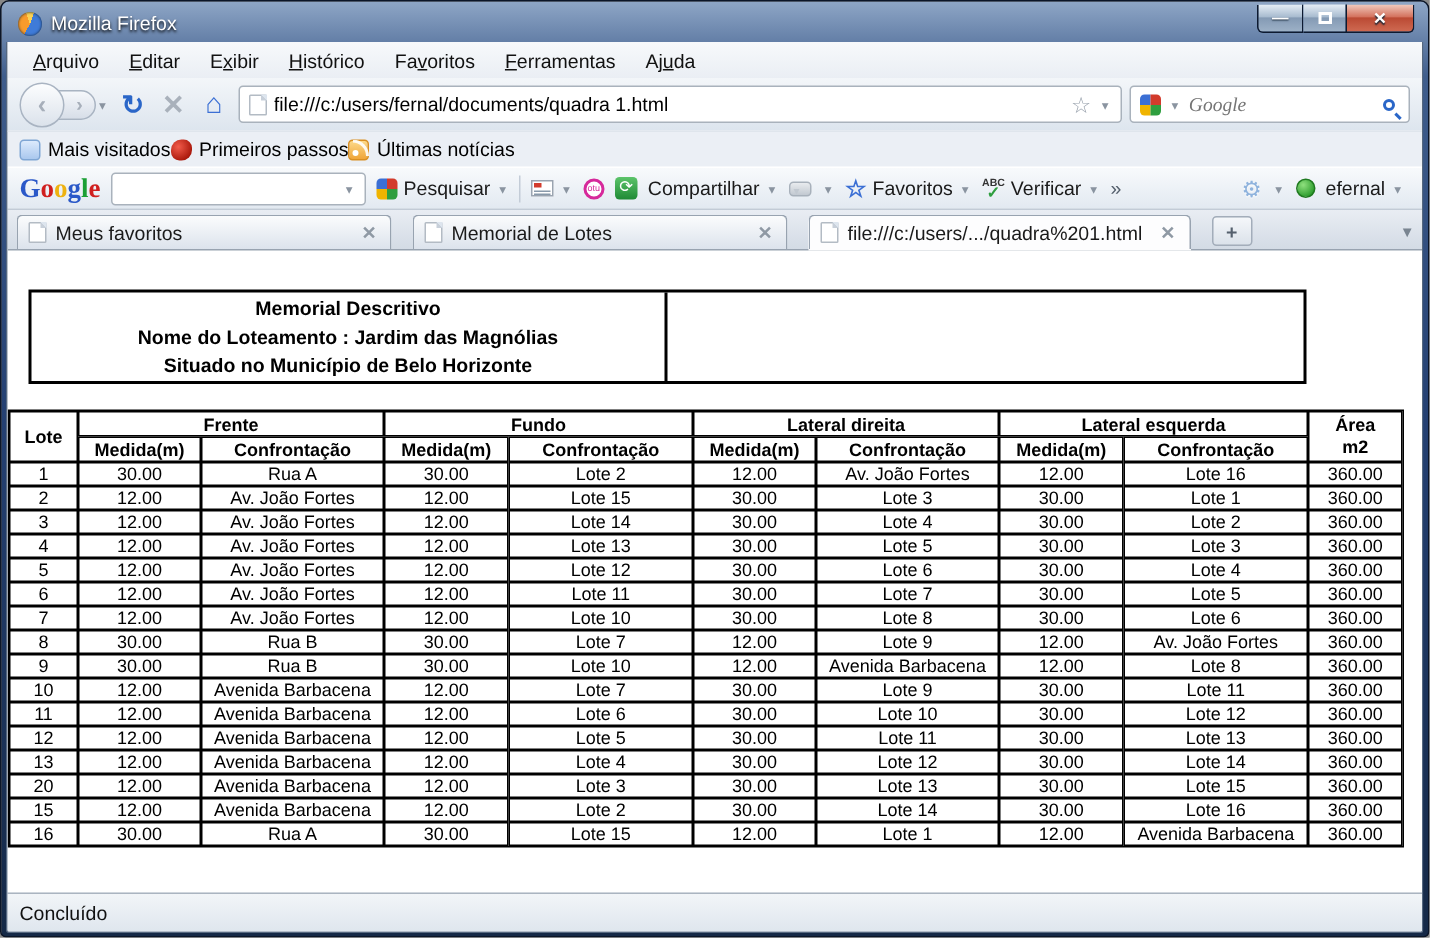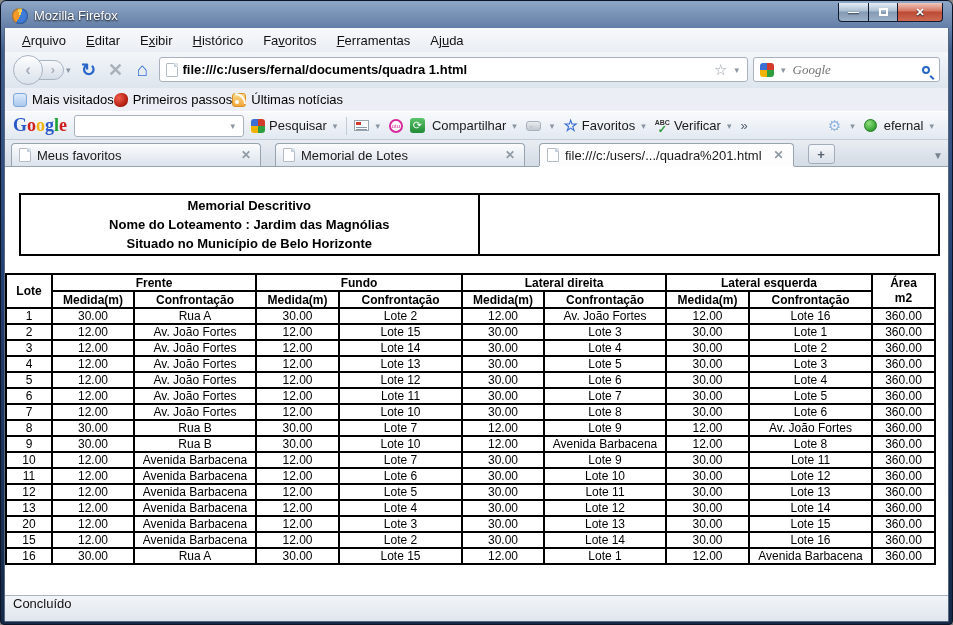--- a/index.html
+++ b/index.html
@@ -64,21 +64,21 @@
   .glyph-stop { color:#a9b1bb; font-weight:bold; }
   .glyph-home { color:#3b6fd4; font-size:19px; }
 
   .field { background:#fff; border:1px solid #a9b2bc; border-radius:3px; height:25px;
     display:flex; align-items:center; padding:0 6px; gap:5px; }
   .url-field { flex:1; }
   .page-icon { width:12px; height:14px; background:#fff; border:1px solid #b3bbc4;
     border-radius:1px; position:relative; flex:0 0 auto; }
   .page-icon::after { content:""; position:absolute; right:-1px; top:-1px; width:4px; height:4px;
     background:linear-gradient(225deg,#dde5ee 50%,#c8d0da 50%); }
-  .url-text { font-size:13px; color:#000; white-space:nowrap; overflow:hidden;font-weight:bold; }
+  .url-text { font-size:13px; color:#000; white-space:nowrap; overflow:hidden; }
   .spacer { flex:1; }
   .star-glyph { color:#98a1ac; font-size:15px; }
   .search-field { width:187px; }
   .g-quad { width:14px; height:14px; display:grid; grid-template-columns:7px 7px; grid-template-rows:7px 7px; flex:0 0 auto; }
   .g-quad i:nth-child(1){background:#3b6fd4;border-radius:3px 0 0 0;}
   .g-quad i:nth-child(2){background:#d23b2c;border-radius:0 3px 0 0;}
   .g-quad i:nth-child(3){background:#f0b400;border-radius:0 0 0 3px;}
   .g-quad i:nth-child(4){background:#2e9e3f;border-radius:0 0 3px 0;}
   .search-input { border:none; outline:none; flex:1; min-width:0; font-size:13px;
     font-style:italic; color:#777; background:transparent; font-family:"Liberation Serif", serif; }
@@ -137,35 +137,35 @@
   .tab-close { margin-left:auto; color:#8f99a4; font-size:12px; font-weight:bold; padding:0 2px; }
   .tab.active .tab-close { margin-left:4px; }
   .tab-label { white-space:nowrap; overflow:hidden; }
   .newtab-btn { height:20px; width:27px; margin-bottom:2px; border:1px solid #a3adba; border-radius:3px;
     background:linear-gradient(#f5f7fa,#dbe2ea); color:#55606d; font-size:13px; font-weight:bold;
     display:flex; align-items:center; justify-content:center; }
   .tablist-btn { position:absolute; right:5px; bottom:5px; color:#7a8591; font-size:10px; }
 
   
   .content { flex:1; background:#fff; border-top:1px solid #98a3b0; overflow:hidden; }
-  .header-box { display:flex; width:921px; margin:26px 0 0 14px; border:2px solid #000;flex-direction:column; }
+  .header-box { display:flex; width:852px; margin:26px 0 0 14px; border:2px solid #000;flex-direction:column; }
   .header-cell { width:50%; text-align:center; font-weight:bold; font-size:13px;
     line-height:19px; padding:1px 0; color:#000; }
   .header-cell.left { border-right:2px solid #000; }
 
   table.lots { border-collapse:separate; border-spacing:0; margin:17px 0 0 0;
     border:1px solid #000; font-size:12px; color:#000; table-layout:fixed; width:929px; }
   table.lots th, table.lots td { border:1px solid #000; text-align:center; padding:0 2px;
     overflow:hidden; white-space:nowrap; }
   table.lots th { font-weight:bold; height:17px; }
   table.lots td { height:16px; font-weight:normal; }
   .area-th div { line-height:15px; }
 
   .statusbar { height:26px; background:linear-gradient(#f2f5f8,#dfe6ee);
-    border-top:1px solid #aab4c0; display:flex; align-items:flex-start; padding:0 8px; font-size:13px; color:#111; }
+    border-top:1px solid #aab4c0; display:flex; align-items:center; padding:0 8px; font-size:13px; color:#111; }
 </style>
 </head>
 <body>
 
 <div class="window">
 
   <div class="titlebar">
     <span class="fx-icon"></span>
     <span class="title-text">Mozilla Firefox</span>
     <span class="win-buttons">

